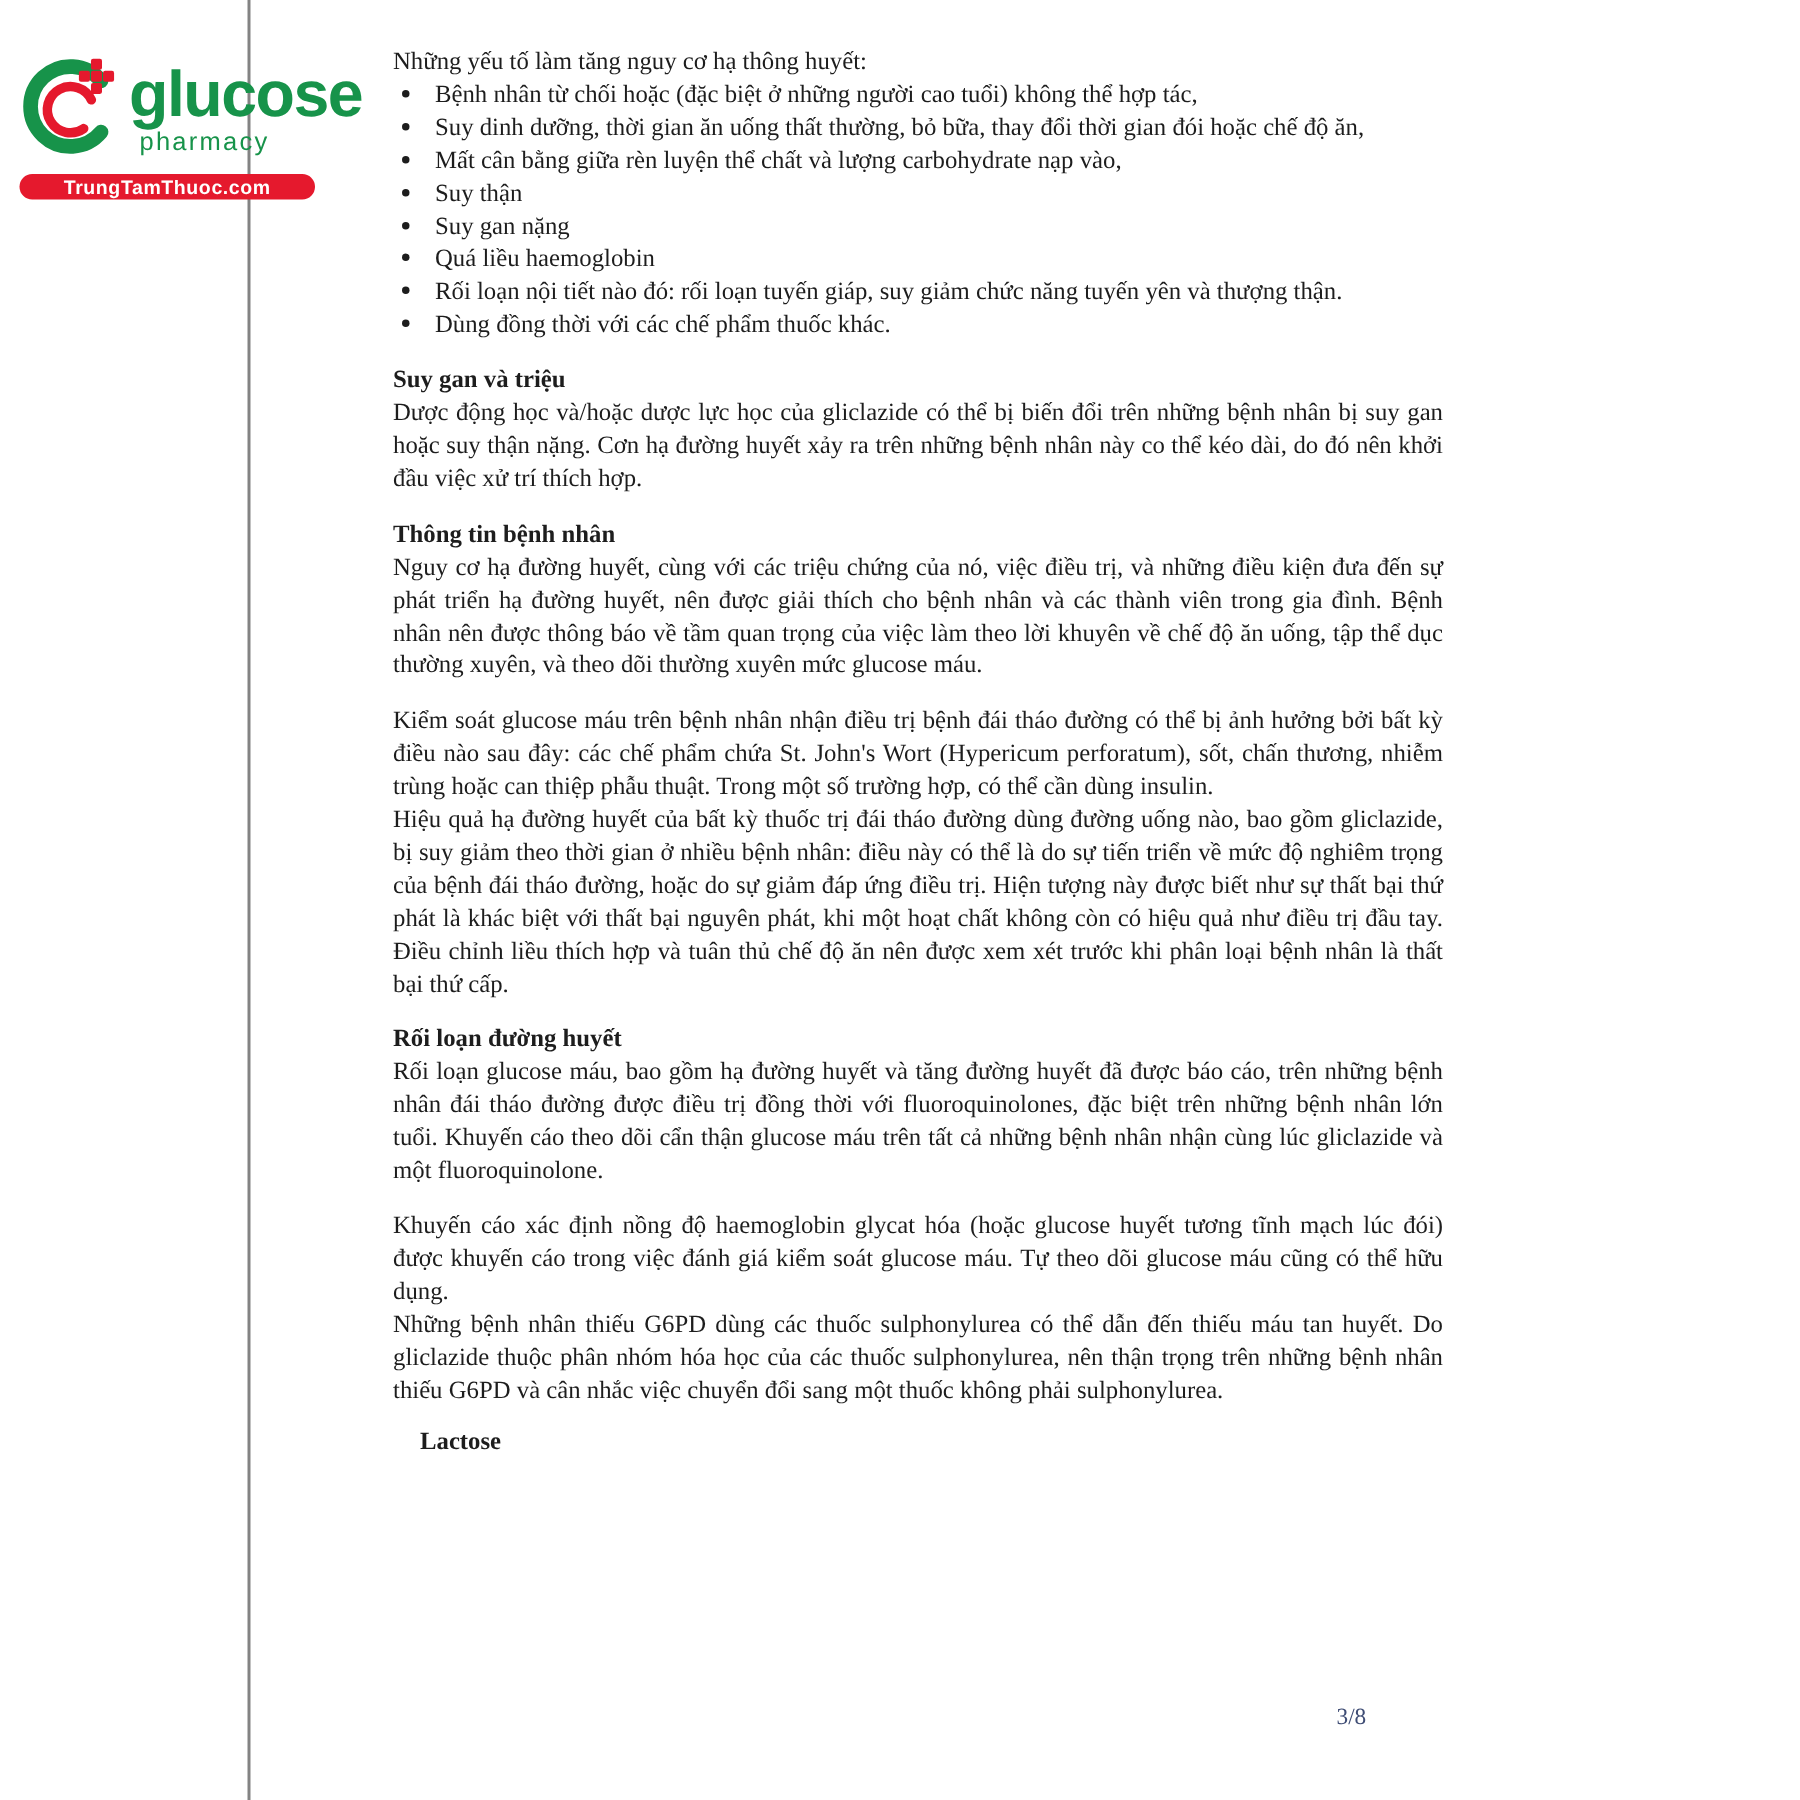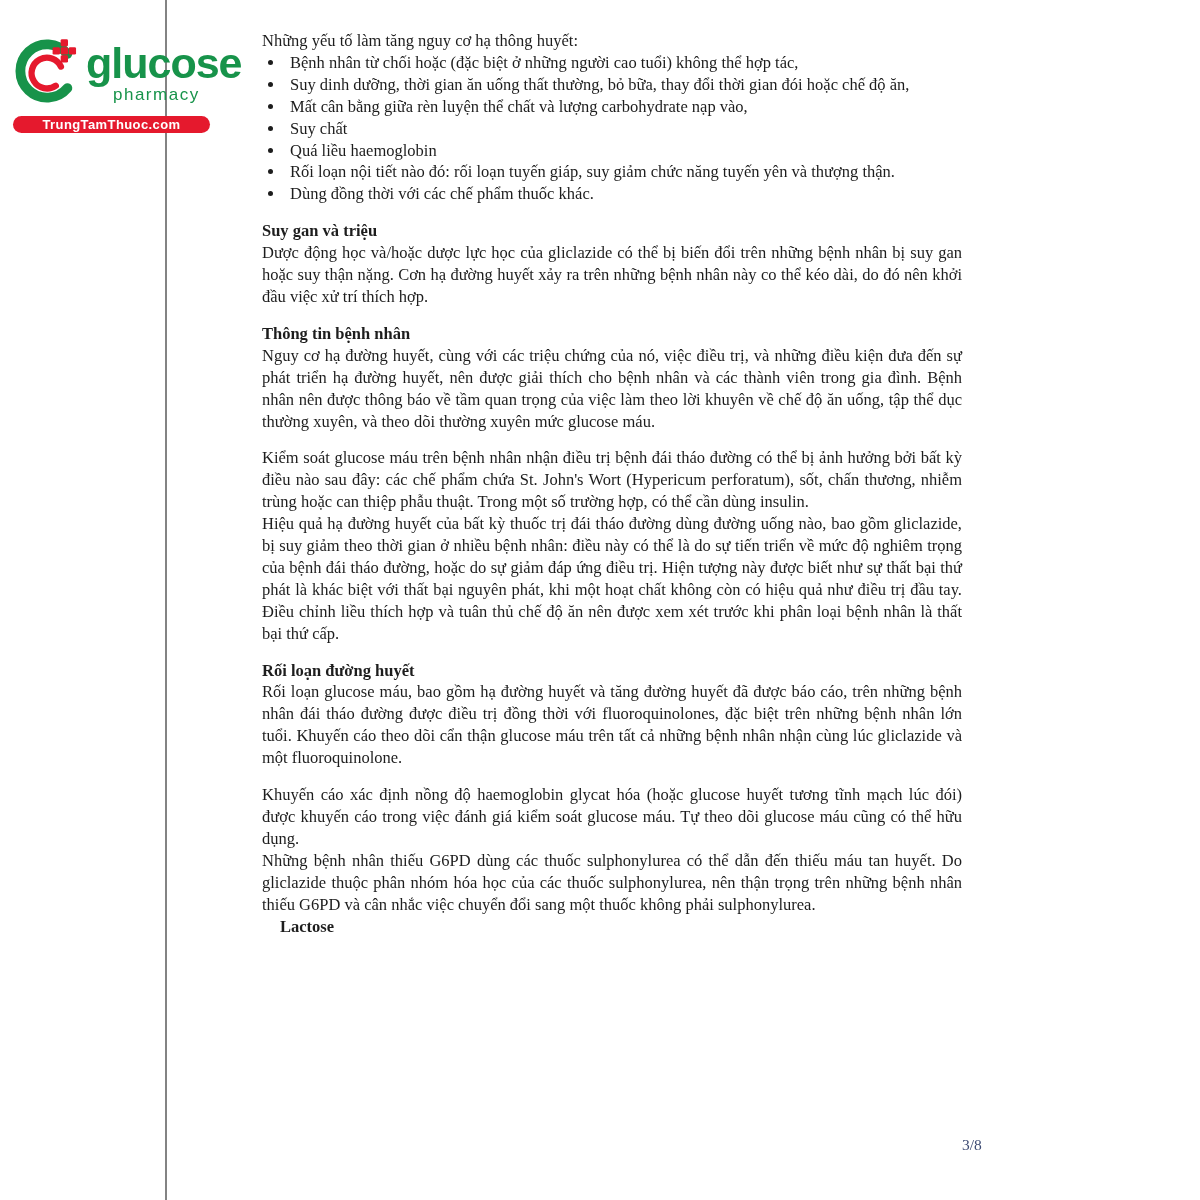--- a/index.html
+++ b/index.html
@@ -29,21 +29,21 @@
   .brand-name{
     position:absolute;left:86px;top:42px;
     font-family:"Liberation Sans","DejaVu Sans",sans-serif;
     font-size:43px;font-weight:bold;letter-spacing:-1px;
     color:var(--brand-green);line-height:1;
   }
   .brand-sub{
     position:absolute;left:93px;top:86px;
     font-family:"Liberation Sans","DejaVu Sans",sans-serif;
     font-size:17px;font-weight:500;letter-spacing:1.5px;
-    color:var(--brand-green);line-height:1;margin-left:20px;
+    color:var(--brand-green);line-height:1;
   }
   .brand-badge{
     position:absolute;left:13px;top:116px;width:197px;height:17px;
     background:var(--brand-red);border-radius:9px;
     display:flex;align-items:center;justify-content:center;
   }
   .brand-badge span{
     font-family:"Liberation Sans","DejaVu Sans",sans-serif;
     font-size:13px;font-weight:bold;color:#ffffff;letter-spacing:.4px;
     line-height:1;
@@ -58,24 +58,24 @@
   .doc p{margin:0;}
   h3{font-size:16.5px;line-height:21.9px;font-weight:bold;}
   .sec{margin-top:15px;}
   .li{text-indent:6px;}
   .dot{
     display:inline-block;width:5px;height:5px;border-radius:50%;
     background:var(--ink);margin-right:17px;vertical-align:3px;
     text-indent:0;
   }
   .standalone{margin-top:20px;}
-  .lactose{margin-left:18px;}
+  .lactose{margin-top:13px;margin-left:18px;}
 
   .page-number{
-    position:absolute;left:962px;top:1136px;
+    position:absolute;left:891px;top:1136px;
     font-size:15.5px;color:var(--pagenum);
   }
 </style>
 </head>
 <body>
 
 <div class="page">
 
   <div class="vrule"></div>
 
@@ -99,21 +99,22 @@
   </div>
 
   <div class="doc">
 
     <p>Những yếu tố làm tăng nguy cơ hạ thông huyết:</p>
 
     <div>
       <p class="li"><span class="dot"></span><span>Bệnh nhân từ chối hoặc (đặc biệt ở những người cao tuổi) không thể hợp tác,</span></p>
       <p class="li"><span class="dot"></span><span>Suy dinh dưỡng, thời gian ăn uống thất thường, bỏ bữa, thay đổi thời gian đói hoặc chế độ ăn,</span></p>
       <p class="li"><span class="dot"></span><span>Mất cân bằng giữa rèn luyện thể chất và lượng carbohydrate nạp vào,</span></p>
-      <p class="li"><span class="dot"></span><span>Suy chất</span></p>
+      <p class="li"><span class="dot"></span><span>Suy thận</span></p>
+      <p class="li"><span class="dot"></span><span>Suy gan nặng</span></p>
       <p class="li"><span class="dot"></span><span>Quá liều haemoglobin</span></p>
       <p class="li"><span class="dot"></span><span>Rối loạn nội tiết nào đó: rối loạn tuyến giáp, suy giảm chức năng tuyến yên và thượng thận.</span></p>
       <p class="li"><span class="dot"></span><span>Dùng đồng thời với các chế phẩm thuốc khác.</span></p>
     </div>
 
     <div class="sec">
       <h3>Suy gan và triệu</h3>
       <p>Dược động học và/hoặc dược lực học của gliclazide có thể bị biến đổi trên những bệnh nhân bị suy gan hoặc suy thận nặng. Cơn hạ đường huyết xảy ra trên những bệnh nhân này co thể kéo dài, do đó nên khởi đầu việc xử trí thích hợp.</p>
     </div>
 

